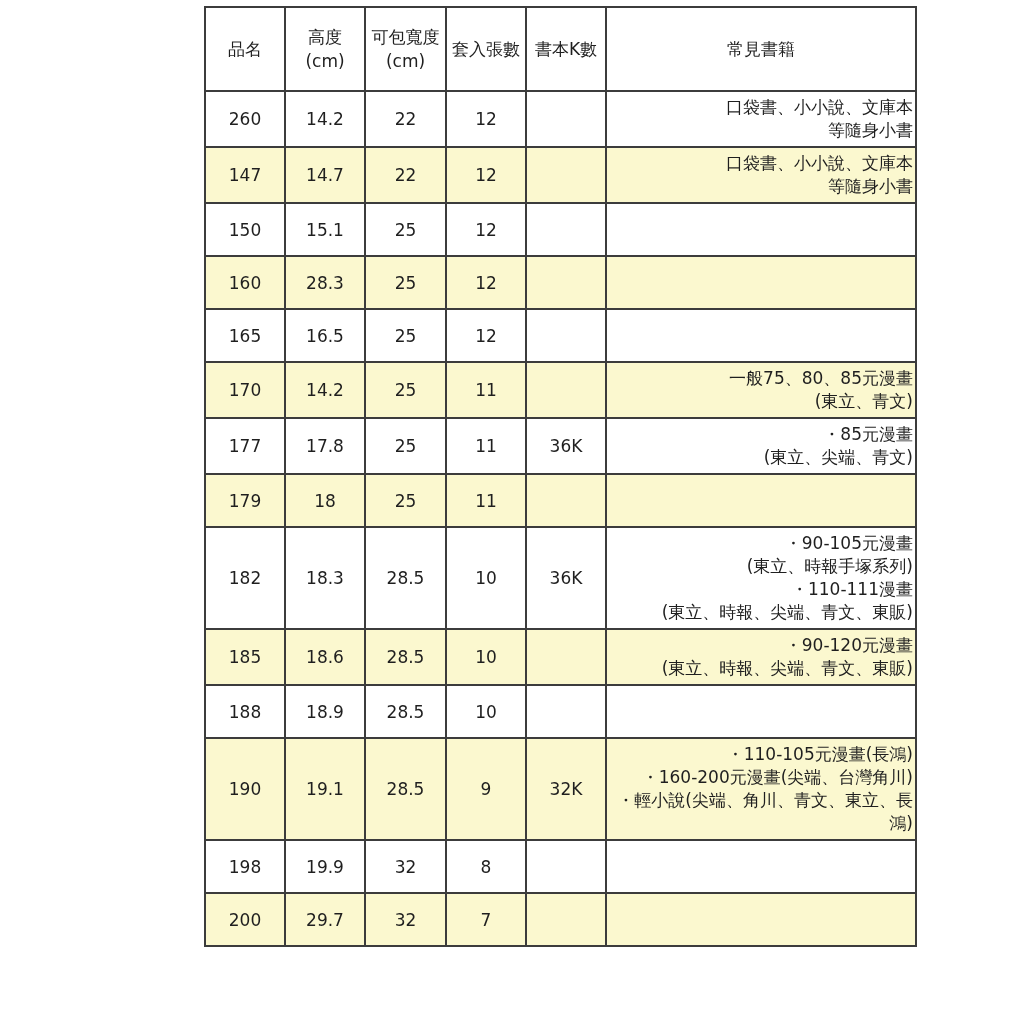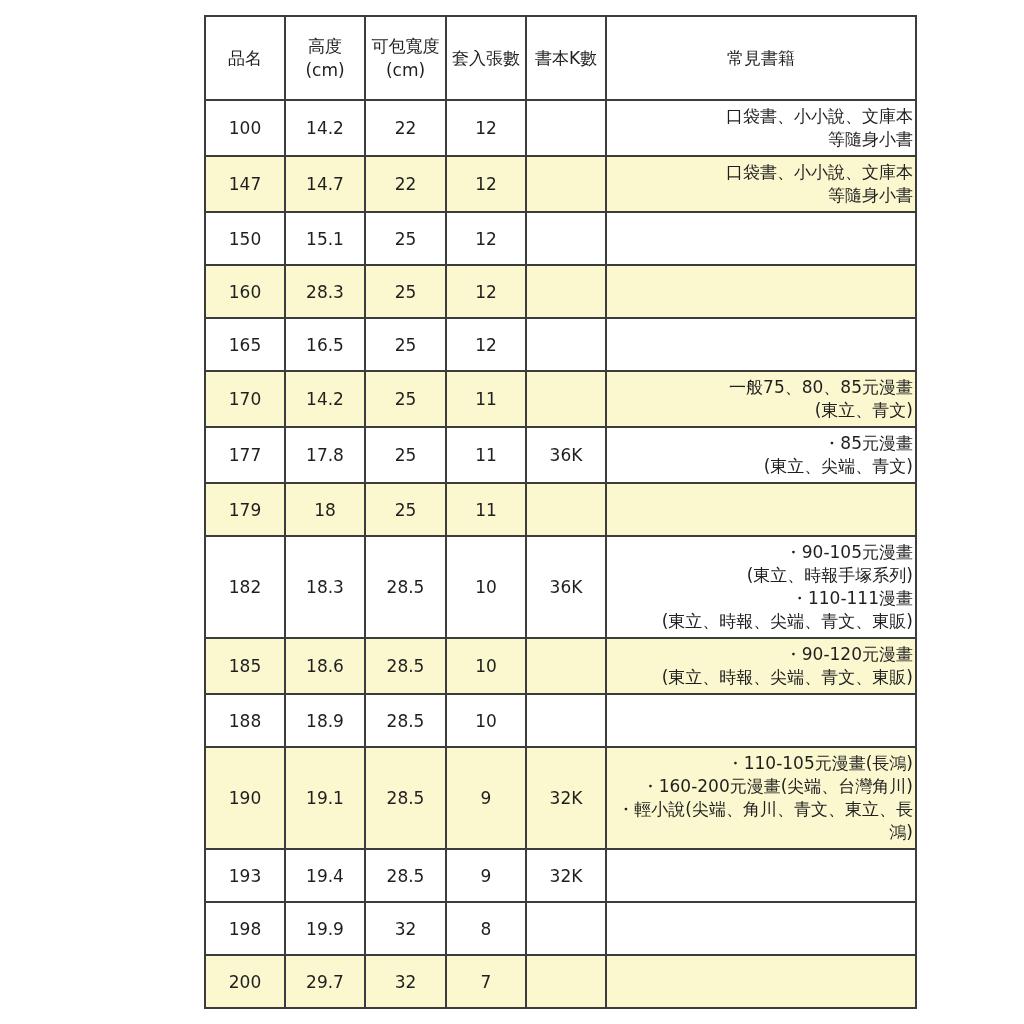--- a/index.html
+++ b/index.html
@@ -6,21 +6,21 @@
     margin: 0;
     padding: 0;
     background: #ffffff;
     width: 1024px;
     height: 1024px;
     font-family: "DejaVu Sans", "Liberation Sans", sans-serif;
   }
   .table-wrap {
     position: absolute;
     left: 157px;
-    top: 15px;
+    top: 6px;
     width: 711px;
     padding-left: 47px;
   }
   table.size-chart {
     border-collapse: collapse;
     width: 100%;
     table-layout: fixed;
     color: #1f1f1f;
   }
   table.size-chart th,
@@ -78,21 +78,21 @@
 (cm)</th>
         <th>可包寬度
 (cm)</th>
         <th>套入張數</th>
         <th>書本K數</th>
         <th>常見書籍</th>
       </tr>
     </thead>
     <tbody id="table-body">
         <tr>
-    <td class="c-num">100</td>
+    <td class="c-num">260</td>
     <td class="c-num">14.2</td>
     <td class="c-num">22</td>
     <td class="c-num">12</td>
     <td class="c-num"></td>
     <td class="c-books">口袋書、小小說、文庫本
 等隨身小書</td>
   </tr>
         <tr class="highlight">
     <td class="c-num">147</td>
     <td class="c-num">14.7</td>
@@ -184,28 +184,20 @@
     <td class="c-num">190</td>
     <td class="c-num">19.1</td>
     <td class="c-num">28.5</td>
     <td class="c-num">9</td>
     <td class="c-num">32K</td>
     <td class="c-books">・110-105元漫畫(長鴻)
 ・160-200元漫畫(尖端、台灣角川)
 ・輕小說(尖端、角川、青文、東立、長鴻)</td>
   </tr>
         <tr>
-    <td class="c-num">193</td>
-    <td class="c-num">19.4</td>
-    <td class="c-num">28.5</td>
-    <td class="c-num">9</td>
-    <td class="c-num">32K</td>
-    <td class="c-books"></td>
-  </tr>
-        <tr>
     <td class="c-num">198</td>
     <td class="c-num">19.9</td>
     <td class="c-num">32</td>
     <td class="c-num">8</td>
     <td class="c-num"></td>
     <td class="c-books"></td>
   </tr>
         <tr class="highlight">
     <td class="c-num">200</td>
     <td class="c-num">29.7</td>

